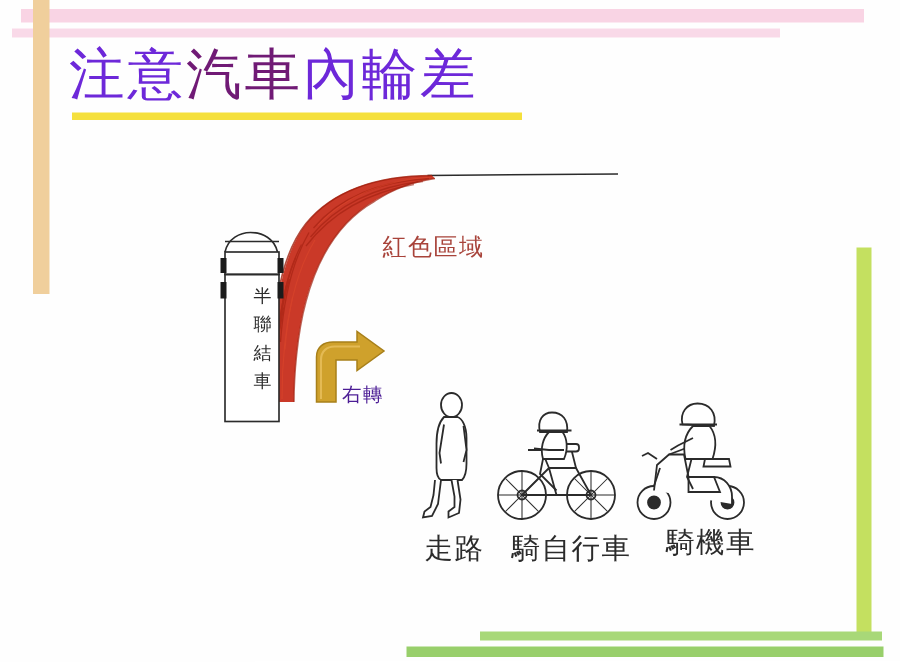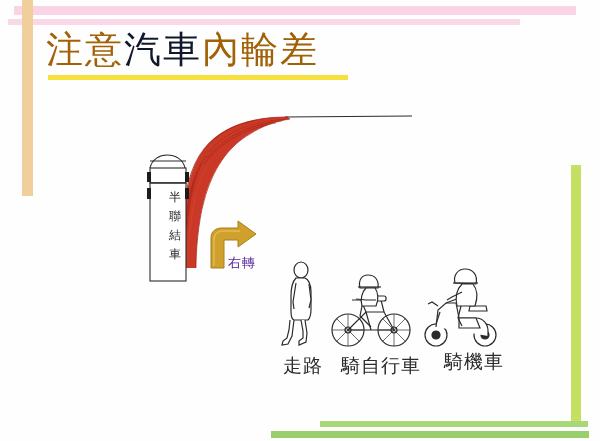--- a/index.html
+++ b/index.html
@@ -54,22 +54,22 @@
   }
   #title-text {
     font-size: 37px;
     line-height: 44px;
     letter-spacing: 2px;
     white-space: nowrap;
     font-family: "DejaVu Sans", "Liberation Sans", sans-serif;
     font-weight: normal;
     margin: 0;
   }
-  #title-text .c-blue { color: #a16207; }
-  #title-text .c-red  { color: #0f172a; }
+  #title-text .c-blue { color: #6d28d9; }
+  #title-text .c-red  { color: #701a75; }
   #title-underline {
     position: absolute;
     left: 2px;
     top: 47px;
     width: 300px;
     height: 5px;
     background: #f5e03c;
   }
 
   
@@ -276,20 +276,21 @@
   </svg>
 
   <div id="truck-label">
     <span>半</span>
     <span>聯</span>
     <span>結</span>
     <span>車</span>
   </div>
 
   <div id="red-note">
+    <div>紅色區域</div>
   </div>
 
   <div id="turn-right-label">右轉</div>
 
   <div class="figure-caption" id="caption-walk">走路</div>
   <div class="figure-caption" id="caption-bicycle">騎自行車</div>
   <div class="figure-caption" id="caption-motorbike">騎機車</div>
 
 </div>
 

